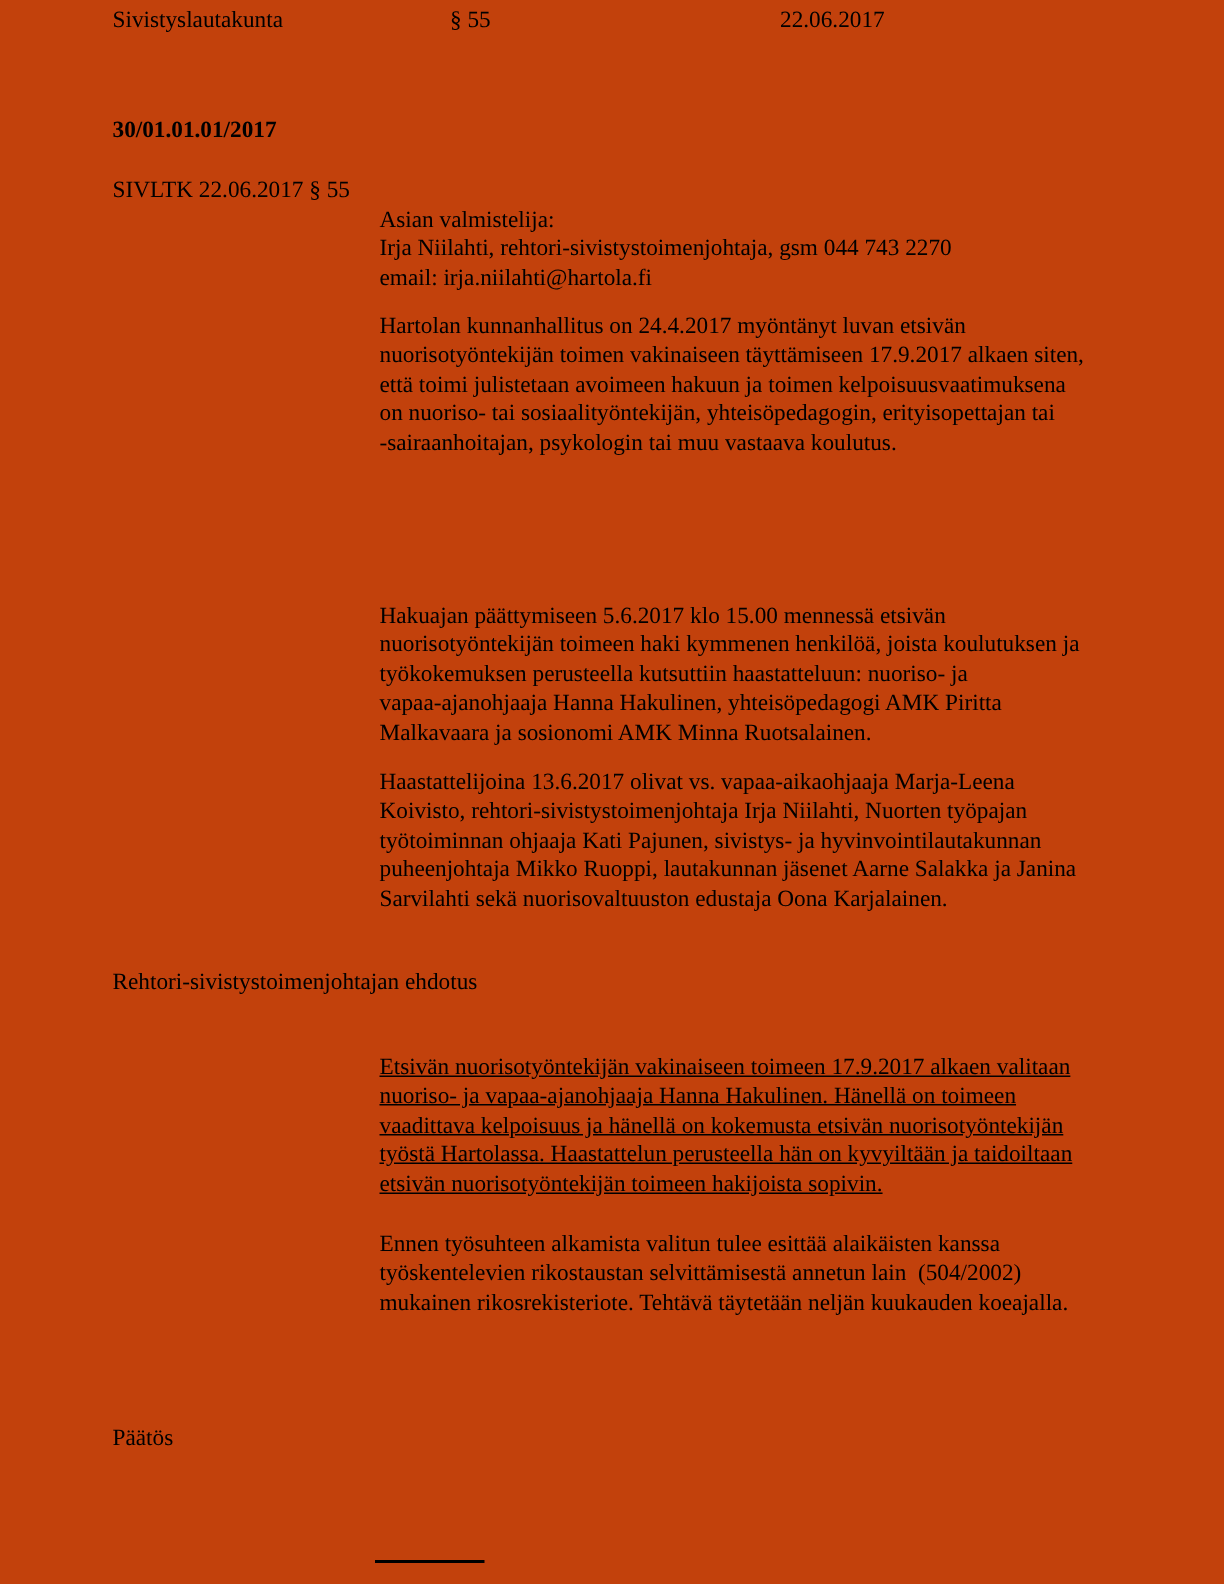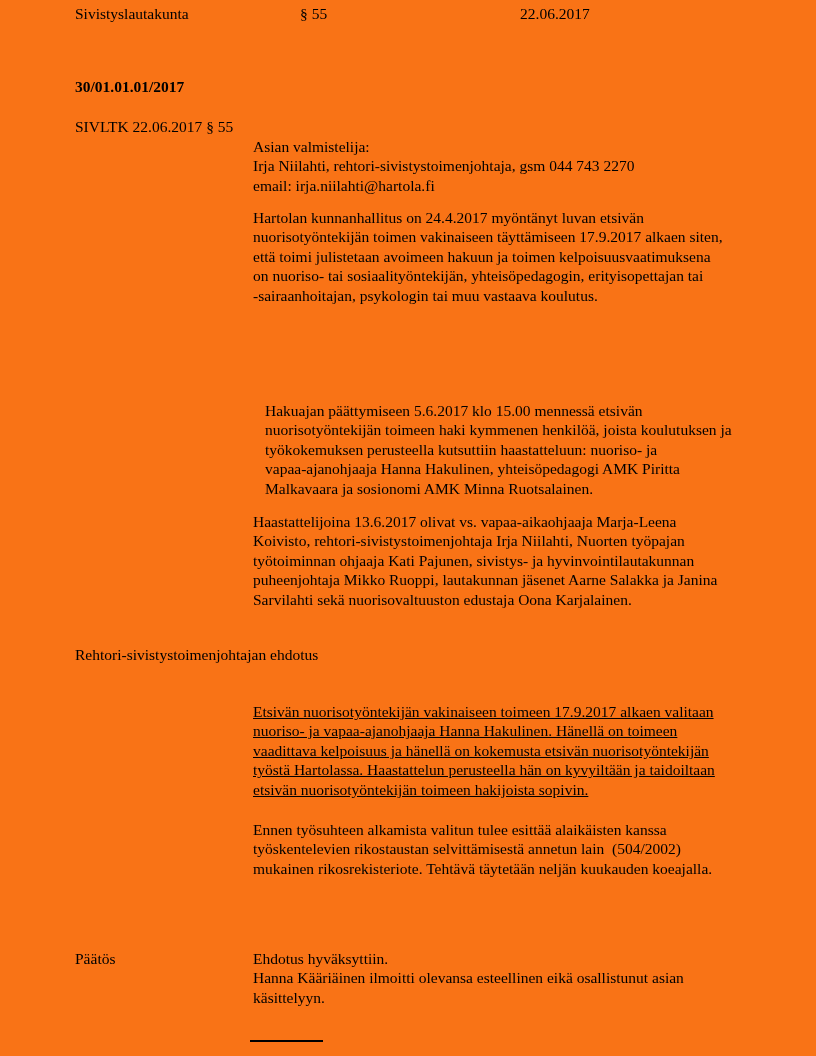--- a/index.html
+++ b/index.html
@@ -4,21 +4,21 @@
 <style>
   html, body {
     margin: 0;
     padding: 0;
     background: #ffffff;
   }
   .page {
     position: relative;
     width: 816px;
     height: 1056px;
-    background: #f97316;
+    background: #c2410c;
     font-family: "Liberation Serif", "DejaVu Serif", serif;
     font-size: 15.5px;
     line-height: 19.4px;
     color: #000000;
     overflow: hidden;
   }
   .abs { position: absolute; }
   .lines { white-space: pre; }
   .doc-title { font-weight: bold; }
   .separator-rule {
@@ -45,21 +45,21 @@
 Irja Niilahti, rehtori-sivistystoimenjohtaja, gsm 044 743 2270
 email: irja.niilahti@hartola.fi</div>
 
   <div class="abs lines" style="left:253px; top:208px;">Hartolan kunnanhallitus on 24.4.2017 myöntänyt luvan etsivän
 nuorisotyöntekijän toimen vakinaiseen täyttämiseen 17.9.2017 alkaen siten,
 että toimi julistetaan avoimeen hakuun ja toimen kelpoisuusvaatimuksena
 on nuoriso- tai sosiaalityöntekijän, yhteisöpedagogin, erityisopettajan tai
 -sairaanhoitajan, psykologin tai muu vastaava koulutus.</div>
 
 
-  <div class="abs lines" style="left:253px; top:401px;margin-left:12px;">Hakuajan päättymiseen 5.6.2017 klo 15.00 mennessä etsivän
+  <div class="abs lines" style="left:253px; top:401px;">Hakuajan päättymiseen 5.6.2017 klo 15.00 mennessä etsivän
 nuorisotyöntekijän toimeen haki kymmenen henkilöä, joista koulutuksen ja
 työkokemuksen perusteella kutsuttiin haastatteluun: nuoriso- ja
 vapaa-ajanohjaaja Hanna Hakulinen, yhteisöpedagogi AMK Piritta
 Malkavaara ja sosionomi AMK Minna Ruotsalainen.</div>
 
   <div class="abs lines" style="left:253px; top:512px;">Haastattelijoina 13.6.2017 olivat vs. vapaa-aikaohjaaja Marja-Leena
 Koivisto, rehtori-sivistystoimenjohtaja Irja Niilahti, Nuorten työpajan
 työtoiminnan ohjaaja Kati Pajunen, sivistys- ja hyvinvointilautakunnan
 puheenjohtaja Mikko Ruoppi, lautakunnan jäsenet Aarne Salakka ja Janina
 Sarvilahti sekä nuorisovaltuuston edustaja Oona Karjalainen.</div>
@@ -71,19 +71,16 @@
 vaadittava kelpoisuus ja hänellä on kokemusta etsivän nuorisotyöntekijän
 työstä Hartolassa. Haastattelun perusteella hän on kyvyiltään ja taidoiltaan
 etsivän nuorisotyöntekijän toimeen hakijoista sopivin.</div>
 
   <div class="abs lines" style="left:253px; top:820px;">Ennen työsuhteen alkamista valitun tulee esittää alaikäisten kanssa
 työskentelevien rikostaustan selvittämisestä annetun lain  (504/2002)
 mukainen rikosrekisteriote. Tehtävä täytetään neljän kuukauden koeajalla.</div>
 
   <div class="abs" style="left:75px; top:949px;">Päätös</div>
 
-  <div class="abs lines" style="left:253px; top:949px;">Ehdotus hyväksyttiin.
-Hanna Kääriäinen ilmoitti olevansa esteellinen eikä osallistunut asian
-käsittelyyn.</div>
 
   <div class="abs separator-rule" style="left:250px; top:1040px;"></div>
 
 </div>
 
 </body></html>

